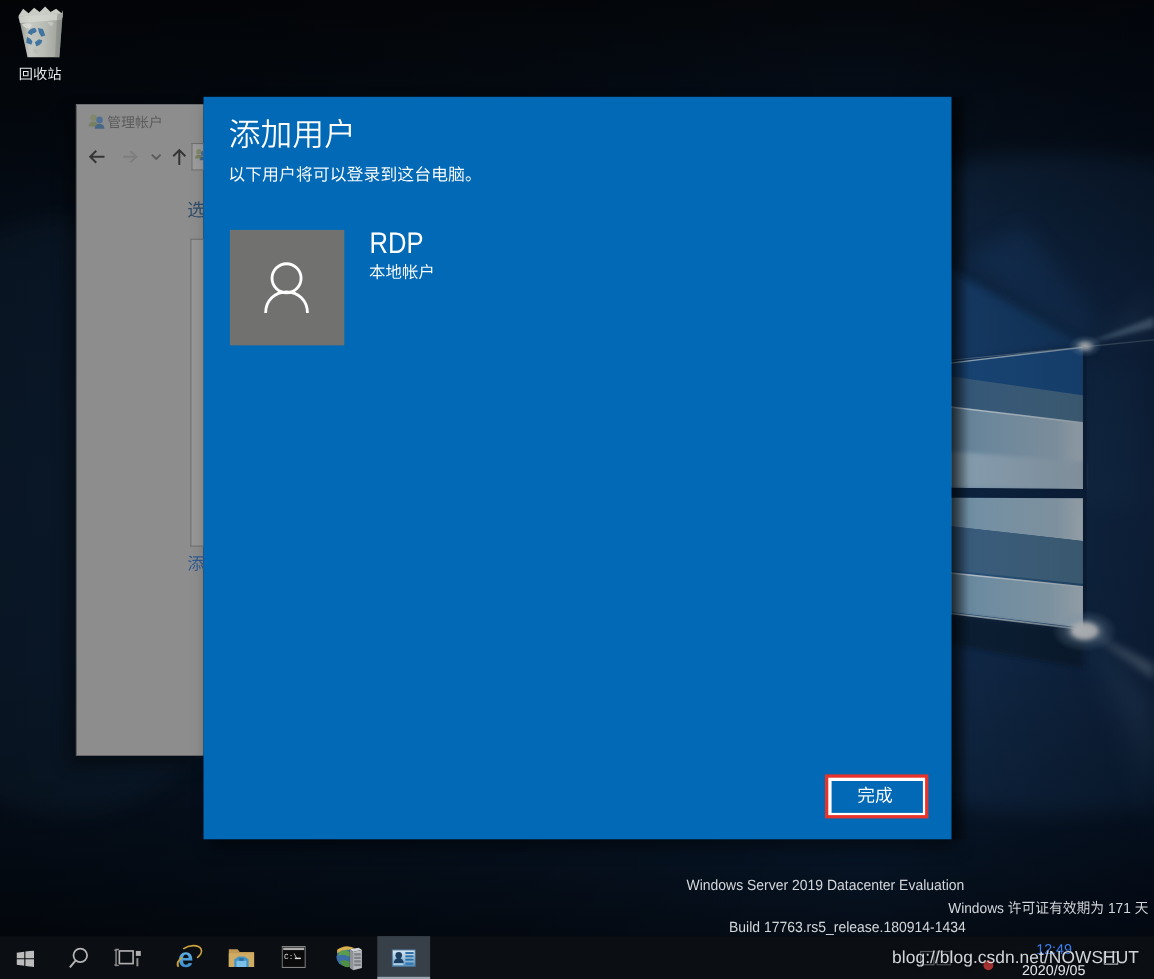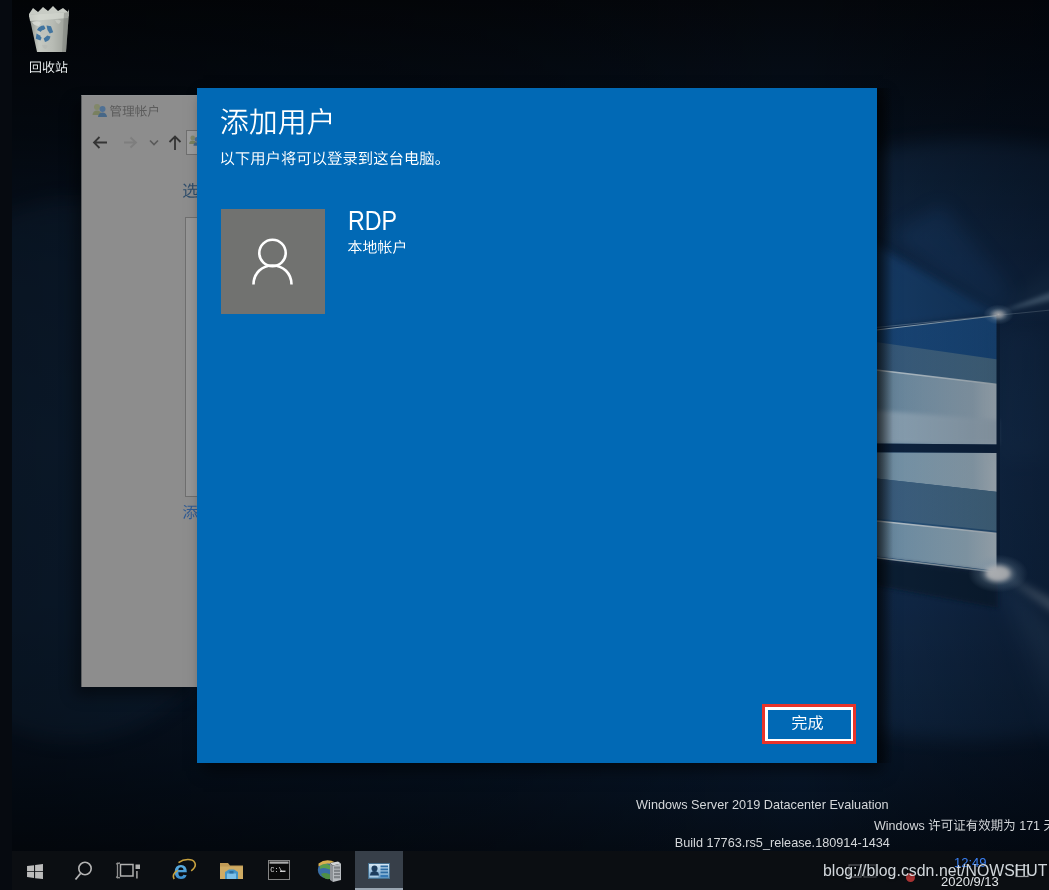--- a/index.html
+++ b/index.html
@@ -1,18 +1,18 @@
 <!DOCTYPE html>
 <html><head><meta charset="utf-8"><style>
 html,body{margin:0;padding:0;width:1049px;height:890px;overflow:hidden;background:#060a10;
  font-family:"Liberation Sans",sans-serif;}
 *{box-sizing:border-box}
 .abs{position:absolute}
 </style></head><body>
-<div class="abs" style="left:12px;top:0;width:882px;height:890px">
+<div class="abs" style="left:0;top:0;width:882px;height:890px">
 
 <svg class="abs" style="left:0;top:0" width="1049" height="890" viewBox="0 0 1049 890">
 <defs>
  <linearGradient id="bgv" x1="0" y1="0" x2="0" y2="1">
    <stop offset="0" stop-color="#04070c"></stop>
    <stop offset="0.15" stop-color="#06101d"></stop>
    <stop offset="0.30" stop-color="#0c1f3a"></stop>
    <stop offset="0.50" stop-color="#102745"></stop>
    <stop offset="0.68" stop-color="#0d223f"></stop>
    <stop offset="0.86" stop-color="#071527"></stop>
@@ -302,15 +302,15 @@
       </g>
 <rect x="12.5" y="12" width="7.5" height="2.2" fill="#3579b5"></rect>
 <rect x="1.5" y="12.8" width="9" height="1.6" fill="#bcd7ea" opacity="0.8"></rect>
 </svg>
     <svg class="abs" style="left:836px;top:864px" width="185" height="16" viewBox="0 0 185 16">
 <rect x="1" y="1" width="12" height="12" fill="none" stroke="#cfd3d6" stroke-width="1.2" opacity="0.4"></rect>
 <rect x="16" y="1" width="12" height="12" fill="none" stroke="#cfd3d6" stroke-width="1.2" opacity="0.3"></rect>
 <rect x="168" y="1.5" width="12" height="11" fill="none" stroke="#cfd3d6" stroke-width="1.2" opacity="0.8"></rect>
 </svg>
     <div class="abs" style="left:942px;top:855.5px;font-size:13px;line-height:1;color:#3b82f6">12:49</div>
-    <div class="abs" style="left:929px;top:875px;font-size:13px;line-height:1;color:#e2e6e9">2020/9/13</div>
+    <div class="abs" style="left:929px;top:875px;font-size:13px;line-height:1;color:#e2e6e9">2020/9/05</div>
     <div class="abs" style="left:894px;top:873px;width:9px;height:9px;border-radius:50%;background:#a83232"></div>
     <div class="abs" style="left:811px;top:863px;font-size:15.8px;line-height:1;color:rgba(224,229,233,0.93);letter-spacing:0.05px;text-shadow:0 0 3px rgba(10,14,18,0.7)">blog://blog.csdn.net/NOWSHUT</div>
   </div>
 </body></html>

